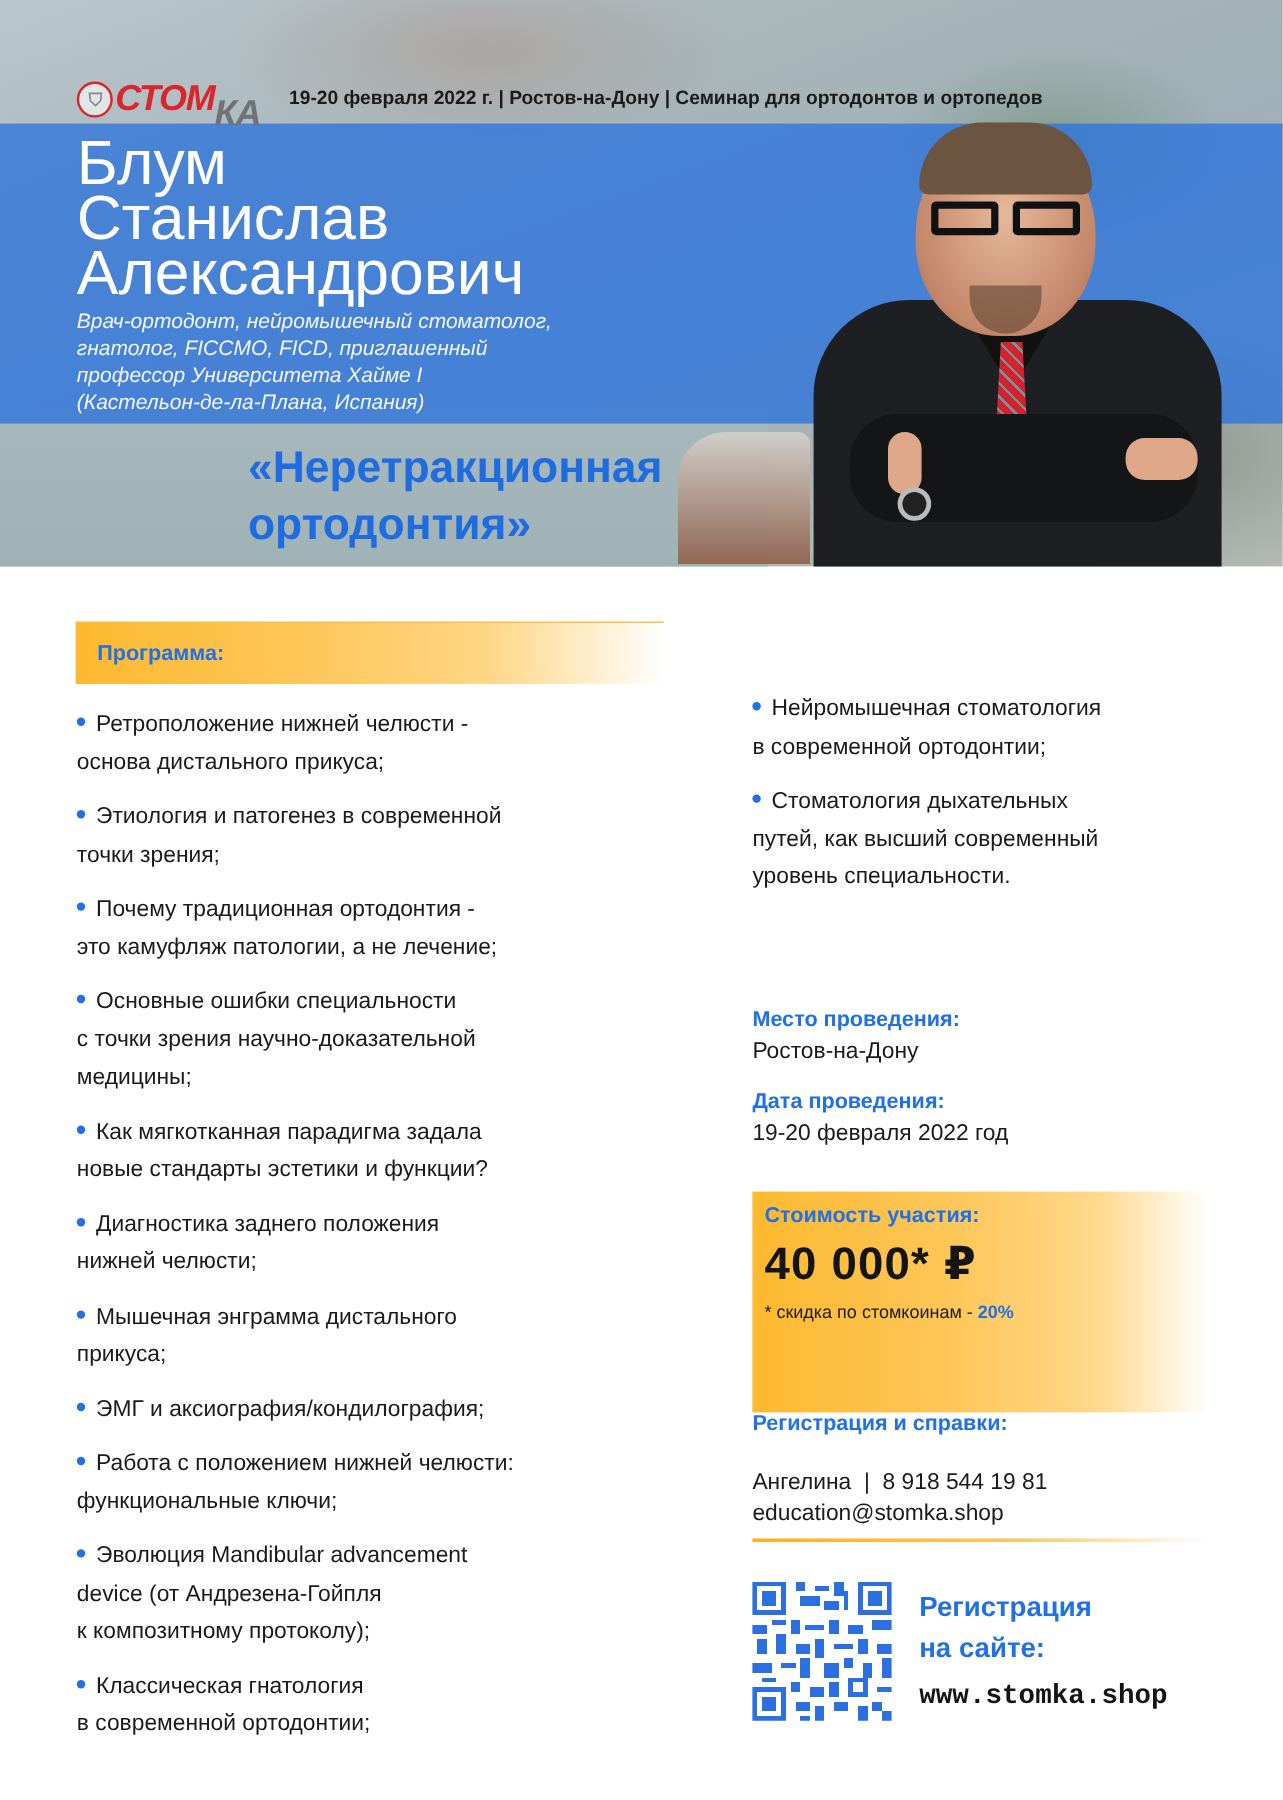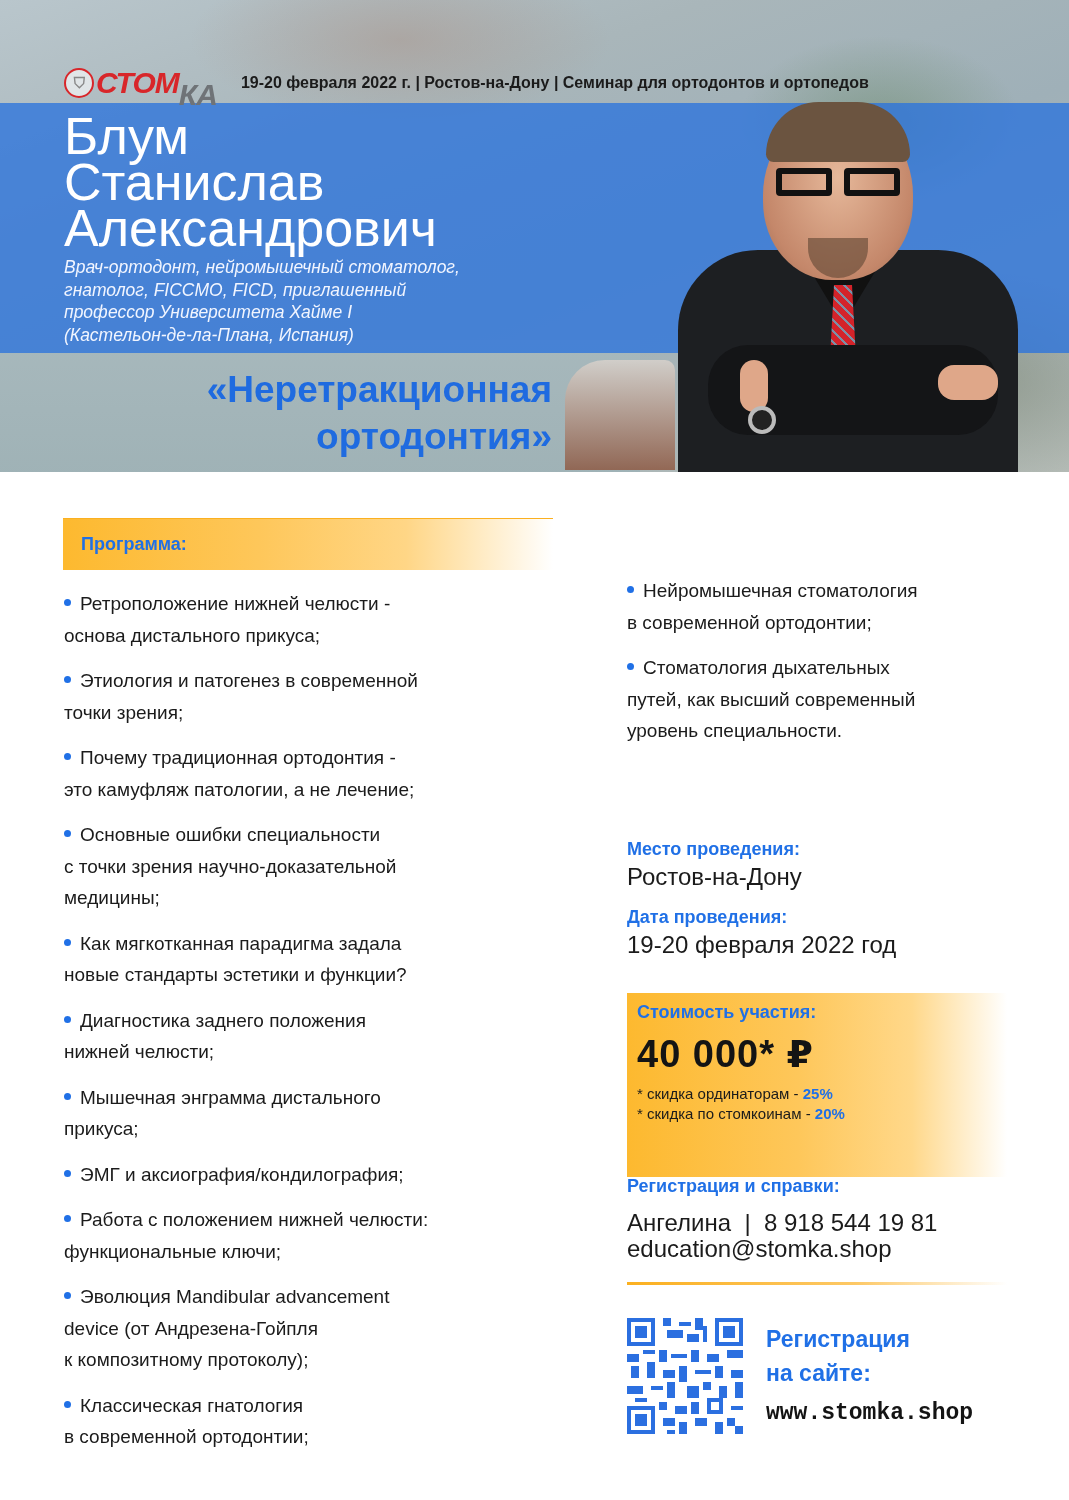--- a/index.html
+++ b/index.html
@@ -19,21 +19,21 @@
 
   .header-line { position: absolute; left: 64px; top: 66px; height: 34px; display: flex; align-items: center; gap: 24px; }
   .logo { display: flex; align-items: center; font-family: "Liberation Sans", sans-serif; font-weight: 700; font-style: italic; font-size: 30px; letter-spacing: -1px; }
   .logo-circle { width: 30px; height: 30px; border: 2px solid #d8262a; border-radius: 50%; display:flex; align-items:center; justify-content:center; color:#888; font-size: 15px; font-style: normal; margin-right: 2px; background: rgba(255,255,255,0.6);}
   .logo-red { color: #d8262a; }
   .logo-gray { color: #6f7377; margin-top: 23px; }
   .event-line { font-weight: 700; font-size: 16px; color: #1b1b1b; white-space: nowrap; }
 
   .speaker-name { position: absolute; left: 64px; top: 113px; color: #ffffff; font-size: 52px; line-height: 46px; font-weight: 400; }
   .speaker-bio { position: absolute; left: 64px; top: 256px; color: #f1f5ff; font-size: 17.5px; line-height: 22.5px; font-style: italic; width: 480px; }
-  .course-title { position: absolute; right: 517px; top: 366px; color: #1f6be0; font-size: 37px; line-height: 47px; font-weight: 700; text-align: right; white-space: nowrap; }
+  .course-title { position: absolute; right: 517px; top: 366px; color: #1f6be0; font-size: 37px; line-height: 47px; font-weight: 700; white-space: nowrap; }
 
   .portrait { position: absolute; left: 668px; top: 100px; width: 360px; height: 372px; }
   .portrait .head { position: absolute; left: 95px; top: 10px; width: 150px; height: 170px; border-radius: 50% 50% 46% 46%; background: radial-gradient(ellipse at 50% 40%, #e6b89a, #c4876a 70%, #9b6a52); }
   .portrait .hair { position: absolute; left: 98px; top: 2px; width: 144px; height: 60px; border-radius: 70px 70px 10px 10px; background: #6b5440; }
   .portrait .glasses { position: absolute; left: 108px; top: 68px; width: 126px; height: 30px; }
   .portrait .glasses span { position:absolute; top:0; width:56px; height:28px; border:6px solid #111; border-radius: 4px; }
   .portrait .beard { position: absolute; left: 140px; top: 138px; width: 60px; height: 40px; border-radius: 0 0 30px 30px; background: rgba(110,80,60,0.7); }
   .portrait .body { position: absolute; left: 10px; top: 150px; width: 340px; height: 230px; background: #1d1f22; border-radius: 80px 80px 0 0; }
   .portrait .collar { position: absolute; left: 130px; top: 150px; width: 90px; height: 60px; background: #111; clip-path: polygon(0 0,100% 0,60% 100%,40% 100%); }
   .portrait .tie { position: absolute; left: 160px; top: 185px; width: 30px; height: 130px; background: repeating-linear-gradient(45deg,#d4232a 0 6px,#7d8fa5 6px 8px); clip-path: polygon(20% 0,80% 0,100% 85%,50% 100%,0 85%); }
@@ -47,21 +47,21 @@
   .program-header span { color: #2070e6; font-weight: 700; font-size: 18px; }
 
   .program-list { position: absolute; left: 64px; top: 588px; width: 470px; list-style: none; }
   .program-list li, .program-list-2 li { font-size: 19px; line-height: 31.5px; margin-bottom: 14px; color: #1b1b1b; }
   .bullet { display: inline-block; width: 7px; height: 7px; border-radius: 50%; background: #2070e6; margin-right: 9px; vertical-align: middle; position: relative; top: -2px; }
   .program-list-2 { position: absolute; left: 627px; top: 575px; width: 390px; list-style: none; }
 
   
   .info { position: absolute; left: 627px; }
   .info-label { color: #2070e6; font-weight: 700; font-size: 18px; line-height: 28px; }
-  .info-value { font-size: 24px; line-height: 28px; color: #1b1b1b; }
+  .info-value { font-size: 19px; line-height: 28px; color: #1b1b1b; }
 
   .price-box { position: absolute; left: 627px; top: 993px; width: 380px; height: 184px; background: linear-gradient(90deg, #fdb92f 0%, #fec75a 45%, #ffd88a 75%, #ffffff 100%); padding: 7px 10px; }
   .price-label { color: #2070e6; font-weight: 700; font-size: 18px; line-height: 24px; }
   .price-value { font-size: 38px; font-weight: 700; color: #141414; line-height: 60px; letter-spacing: 1px; }
   .discount { font-size: 15px; line-height: 20px; color: #1b1b1b; }
   .discount b { color: #2070e6; }
 
   .divider { position: absolute; left: 627px; top: 1282px; width: 380px; height: 3px; background: linear-gradient(90deg, #fbb020 0%, #fdc865 60%, #ffffff 100%); }
 
   .qr { position: absolute; left: 627px; top: 1318px; width: 116px; height: 116px; }
@@ -189,26 +189,25 @@
   <div class="info-value">Ростов-на-Дону</div>
 </div>
 <div class="info" style="top:903px">
   <div class="info-label">Дата проведения:</div>
   <div class="info-value">19-20 февраля 2022 год</div>
 </div>
 
 <div class="price-box">
   <div class="price-label">Стоимость участия:</div>
   <div class="price-value">40 000* ₽</div>
-  <div class="discount"><span>* скидка ординаторам - </span><b>25%</b></div>
   <div class="discount"><span>* скидка по стомкоинам - </span><b>20%</b></div>
 </div>
 
 <div class="info" style="top:1172px">
-  <div class="info-label" style="margin-bottom:10px">Регистрация и справки:</div>
+  <div class="info-label" style="margin-bottom:23px">Регистрация и справки:</div>
   <div class="info-value" style="white-space:pre; line-height:26px">Ангелина  |  8 918 544 19 81</div>
   <div class="info-value" style="line-height:26px">education@stomka.shop</div>
 </div>
 
 <div class="divider"></div>
 
 <svg class="qr" viewBox="0 0 29 29" shape-rendering="crispEdges">
   <rect x="0" y="0" width="7" height="7" fill="#2b6fe0"></rect>
     <rect x="1" y="1" width="5" height="5" fill="#fff"></rect>
     <rect x="2" y="2" width="3" height="3" fill="#2b6fe0"></rect>

